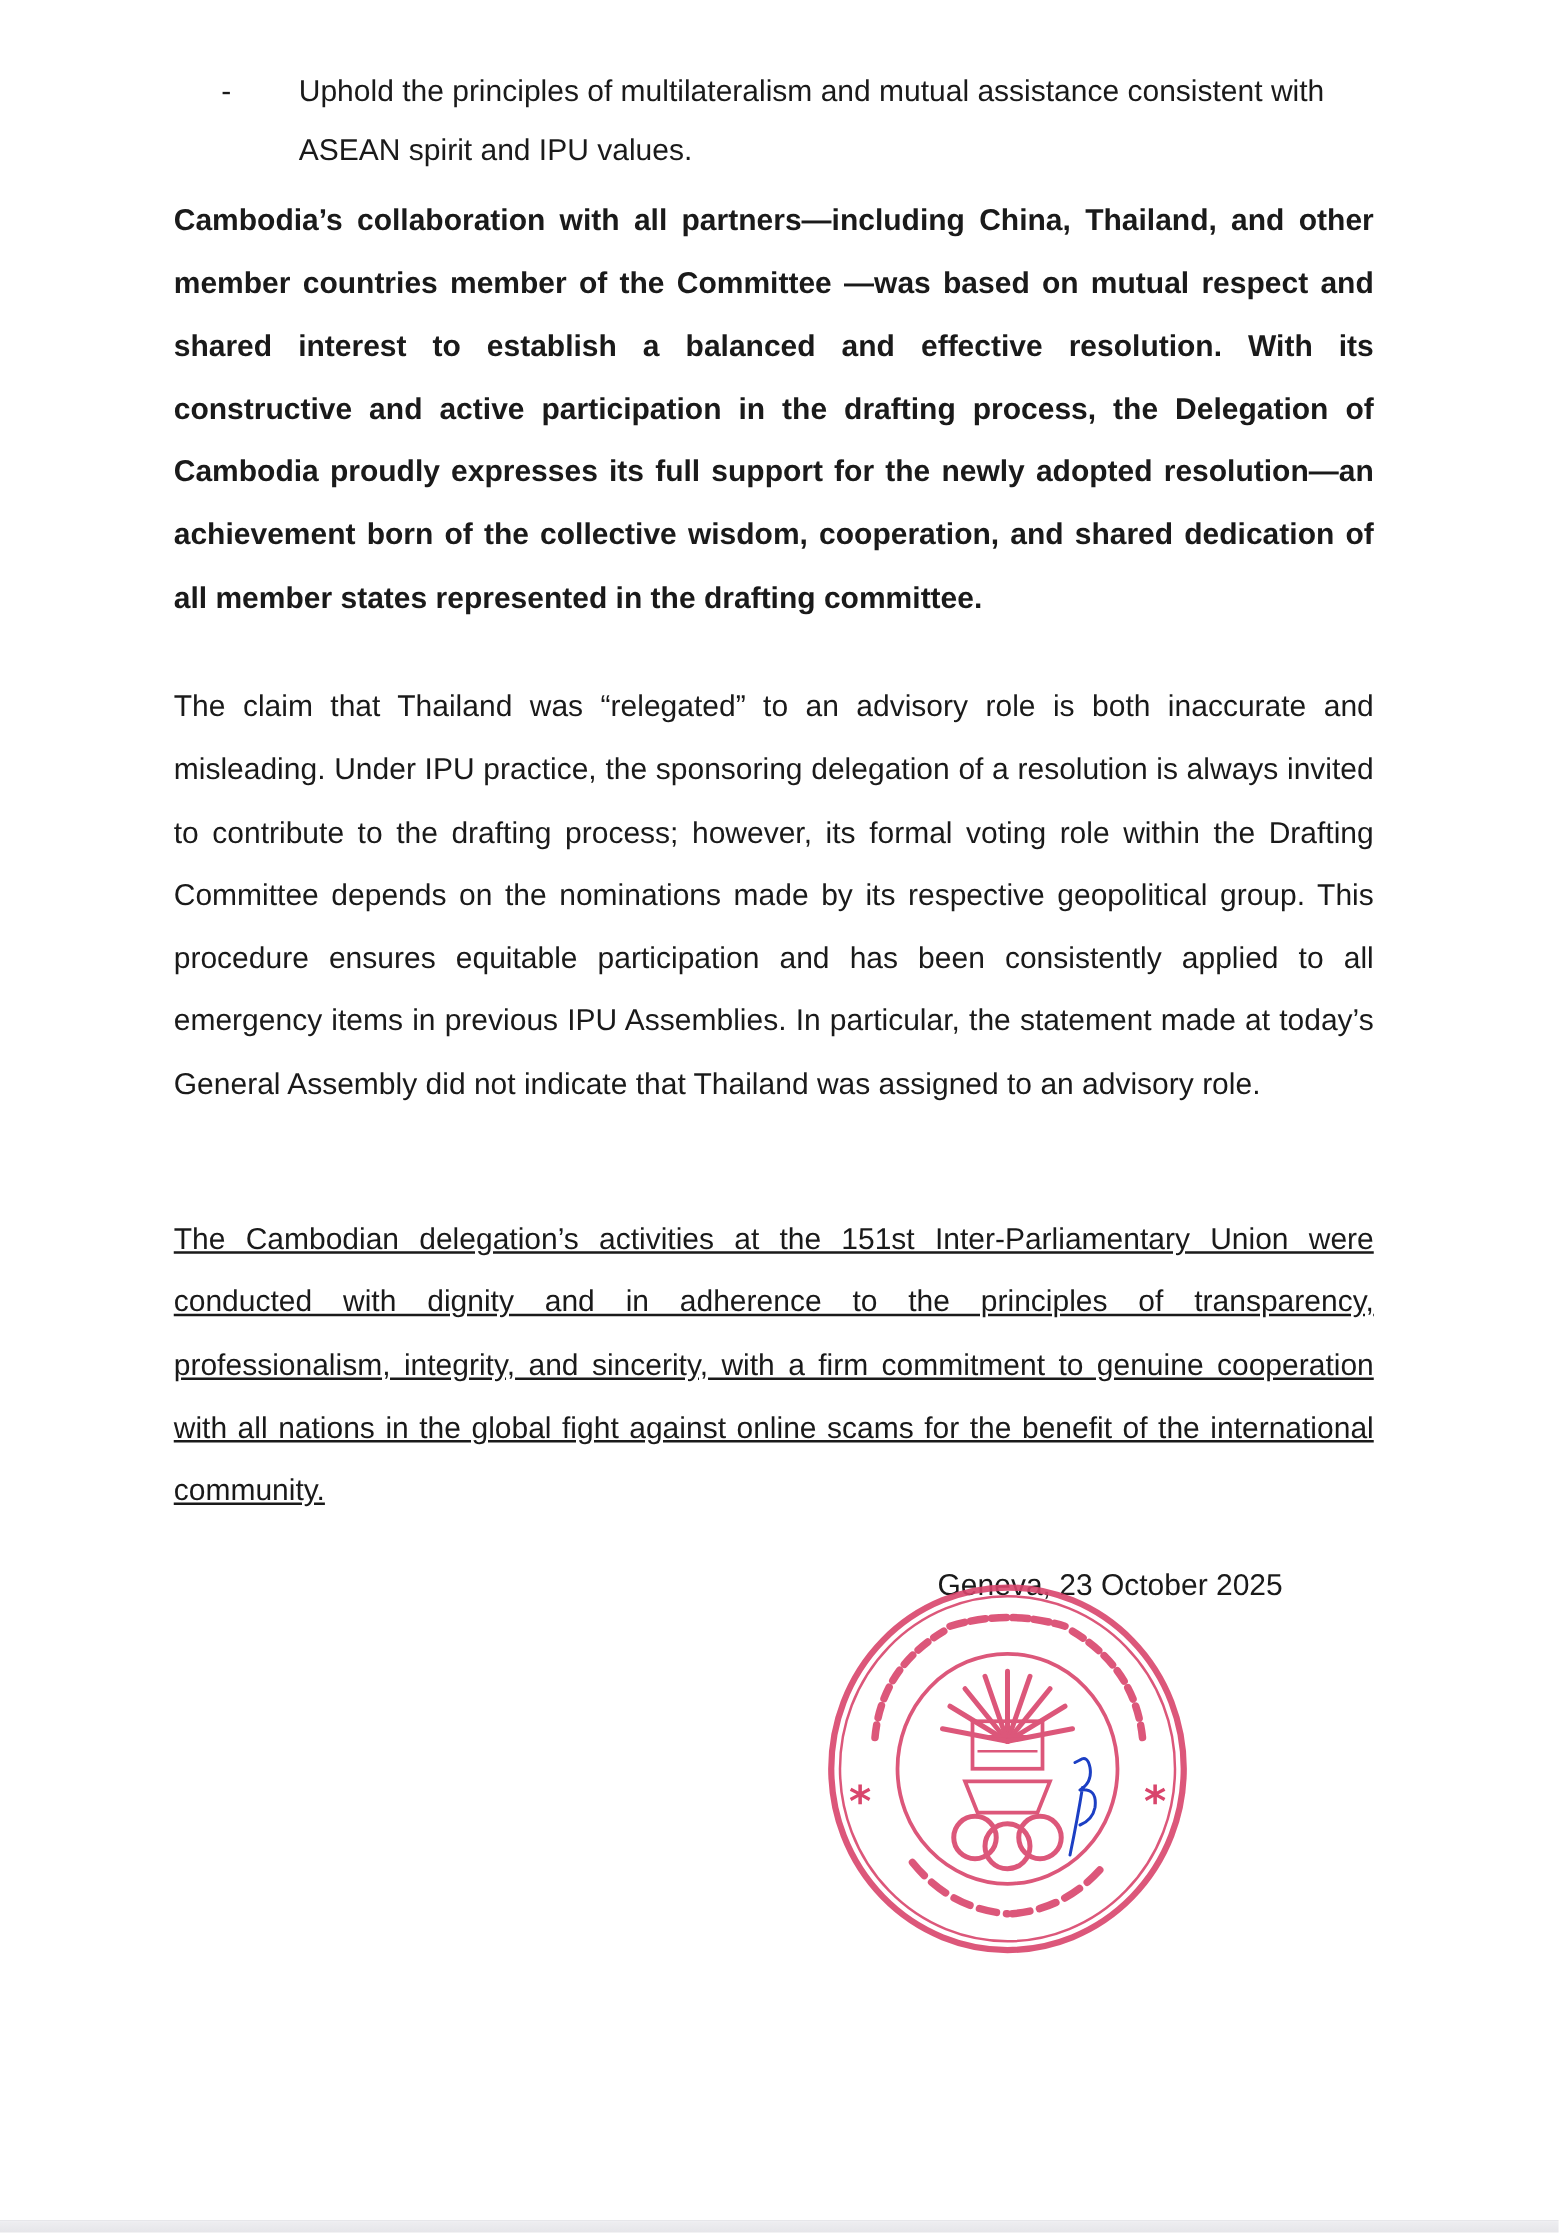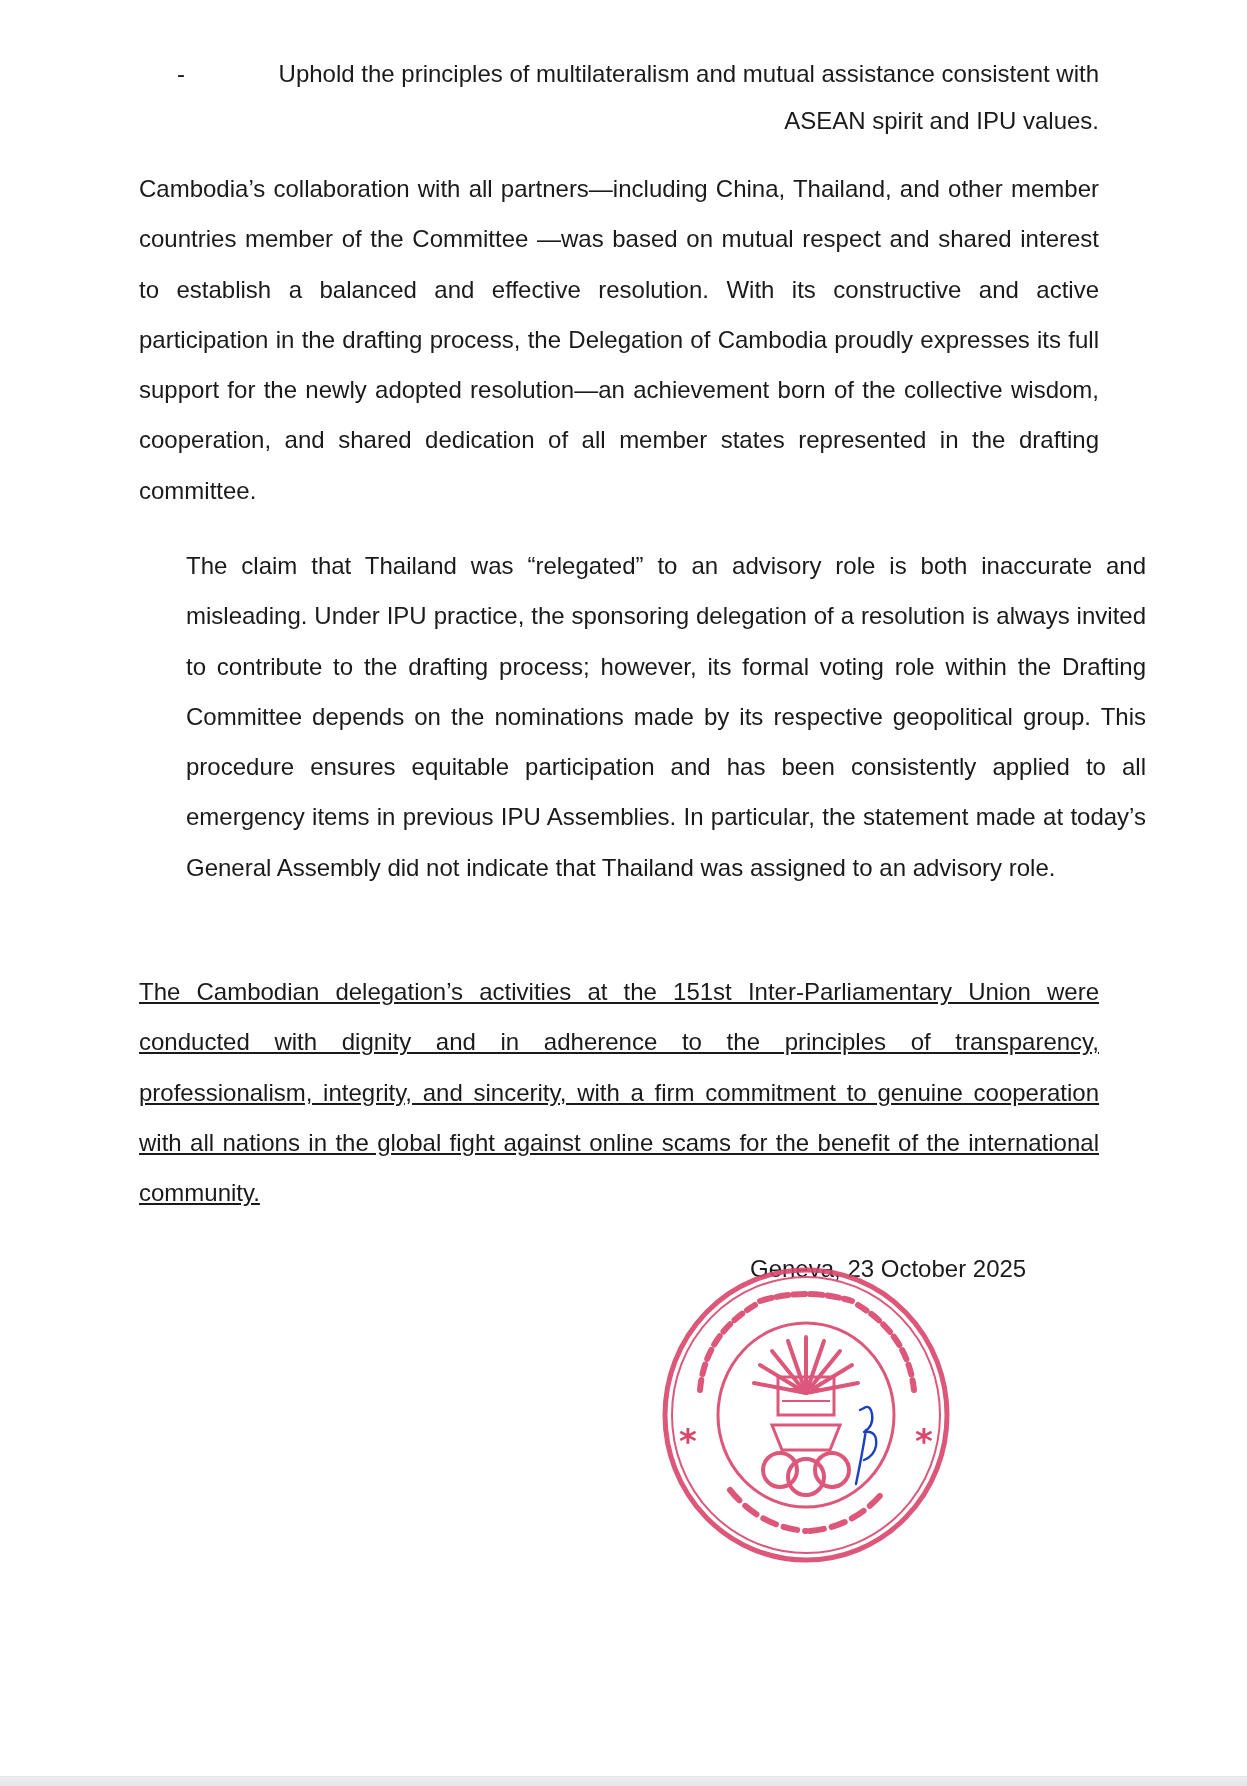--- a/index.html
+++ b/index.html
@@ -39,33 +39,32 @@
     line-height: 47px;
   }
   .bullet .dash {
     position: absolute;
     left: 38px;
     top: 0;
   }
   .bullet .text {
     margin-left: 100px;
     display: block;
-    text-align: right;
   }
   .para {
     position: absolute;
     left: 139px;
     width: 960px;
     font-size: 24px;
     line-height: 50.3px;
     text-align: justify;
     margin: 0;
   }
-  #p1 { top: 164px; }
-  #p2 { top: 541px; margin-left: 47px; }
+  #p1 { top: 152px; font-weight: bold; }
+  #p2 { top: 541px; }
   #p3 { top: 967px; text-decoration: underline; }
   .date {
     position: absolute;
     left: 750px;
     top: 1254px;
     font-size: 24px;
     line-height: 30px;
     white-space: nowrap;
     z-index: 1;
   }

